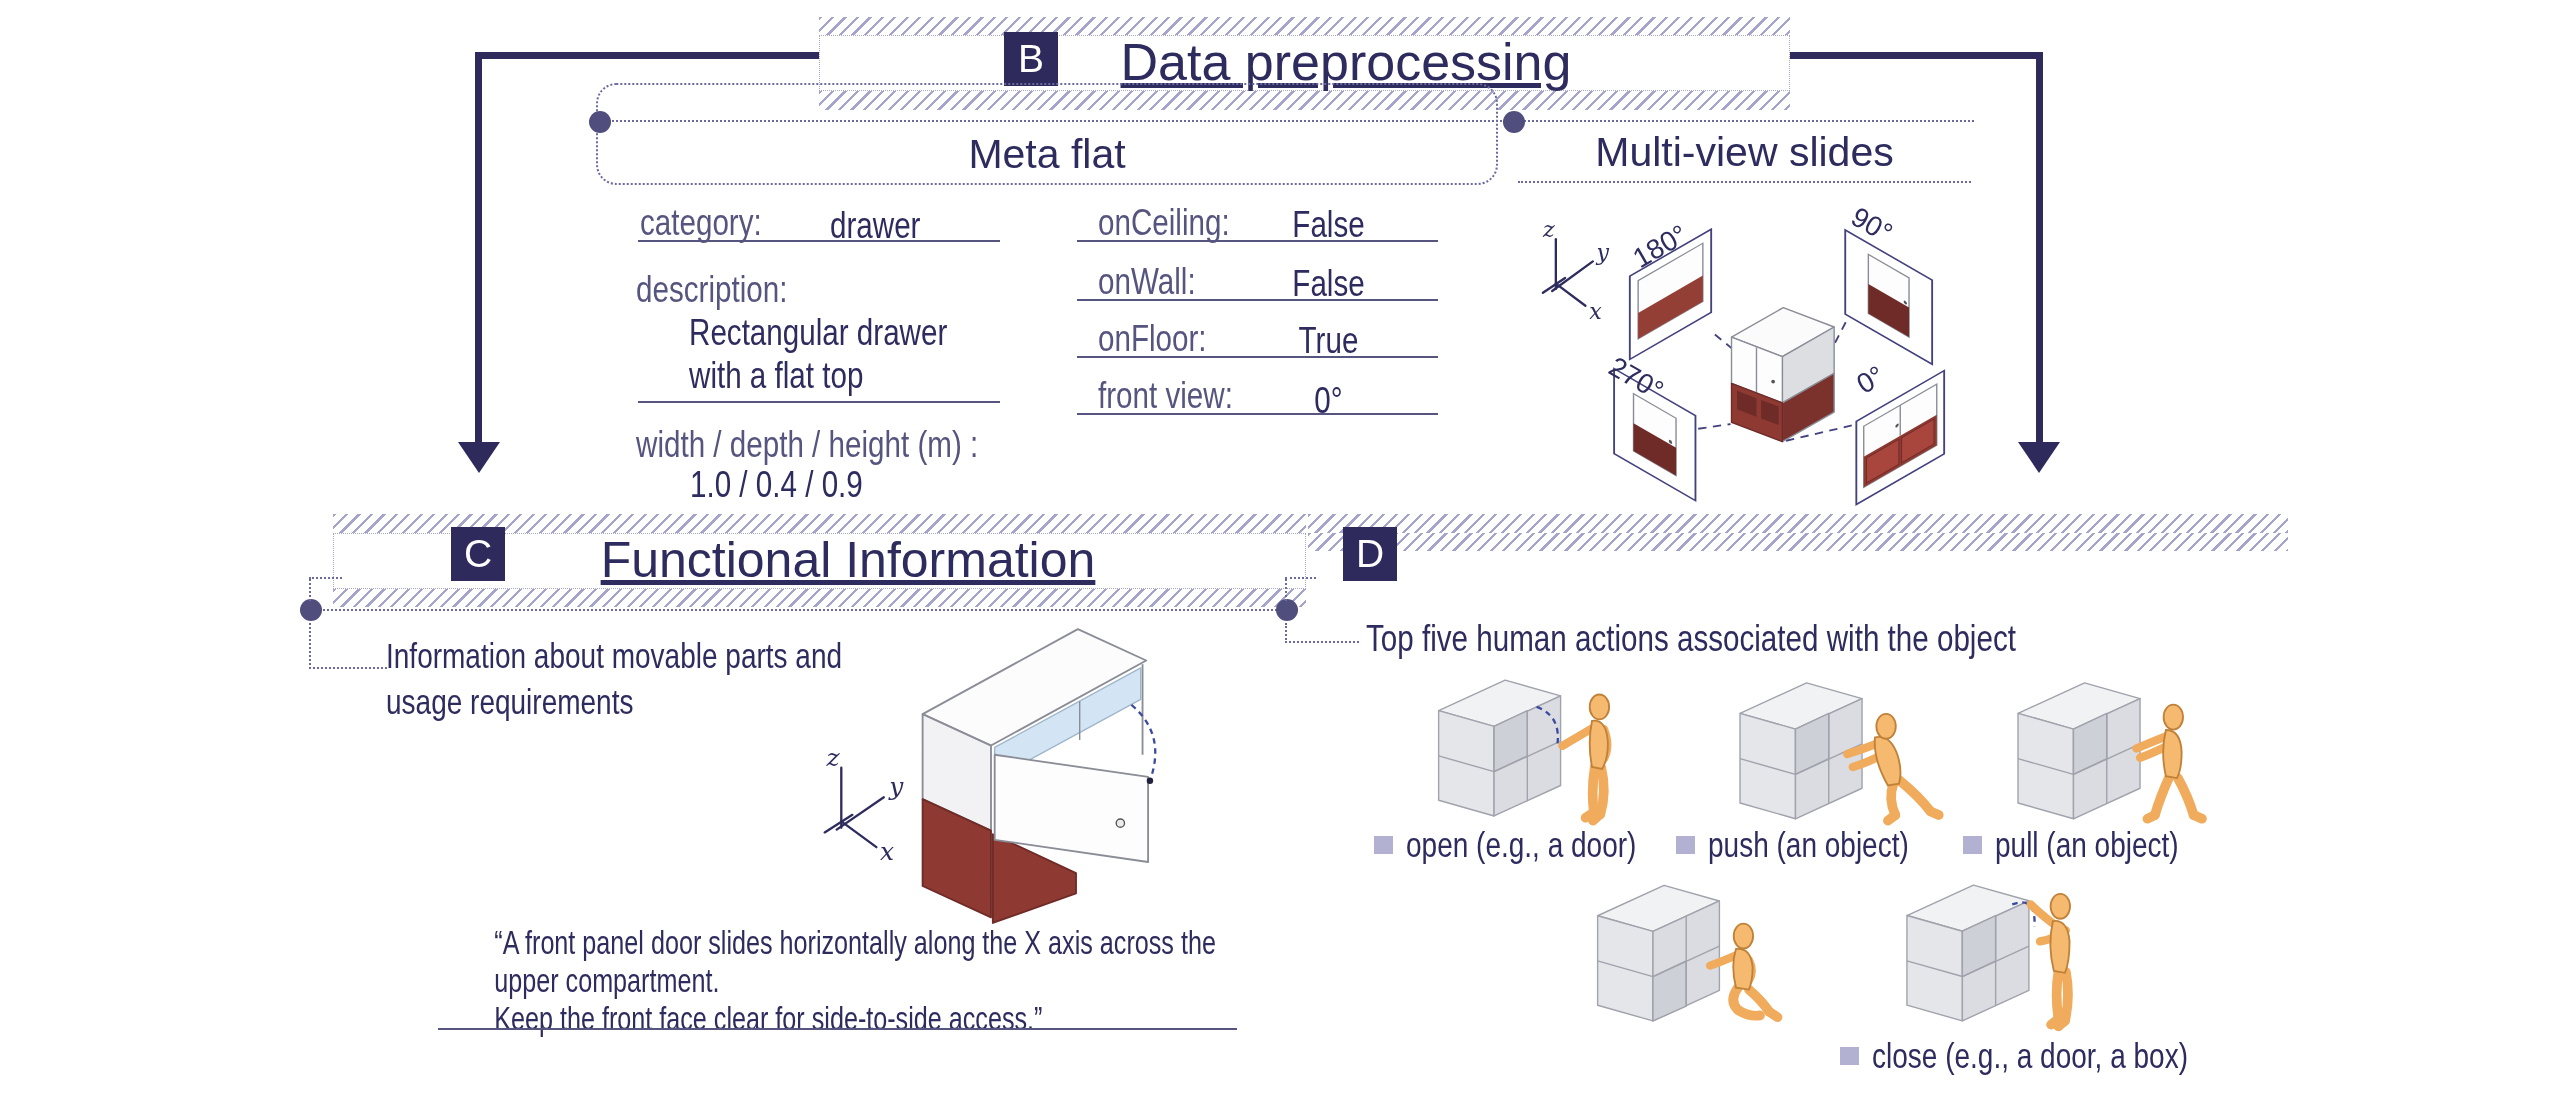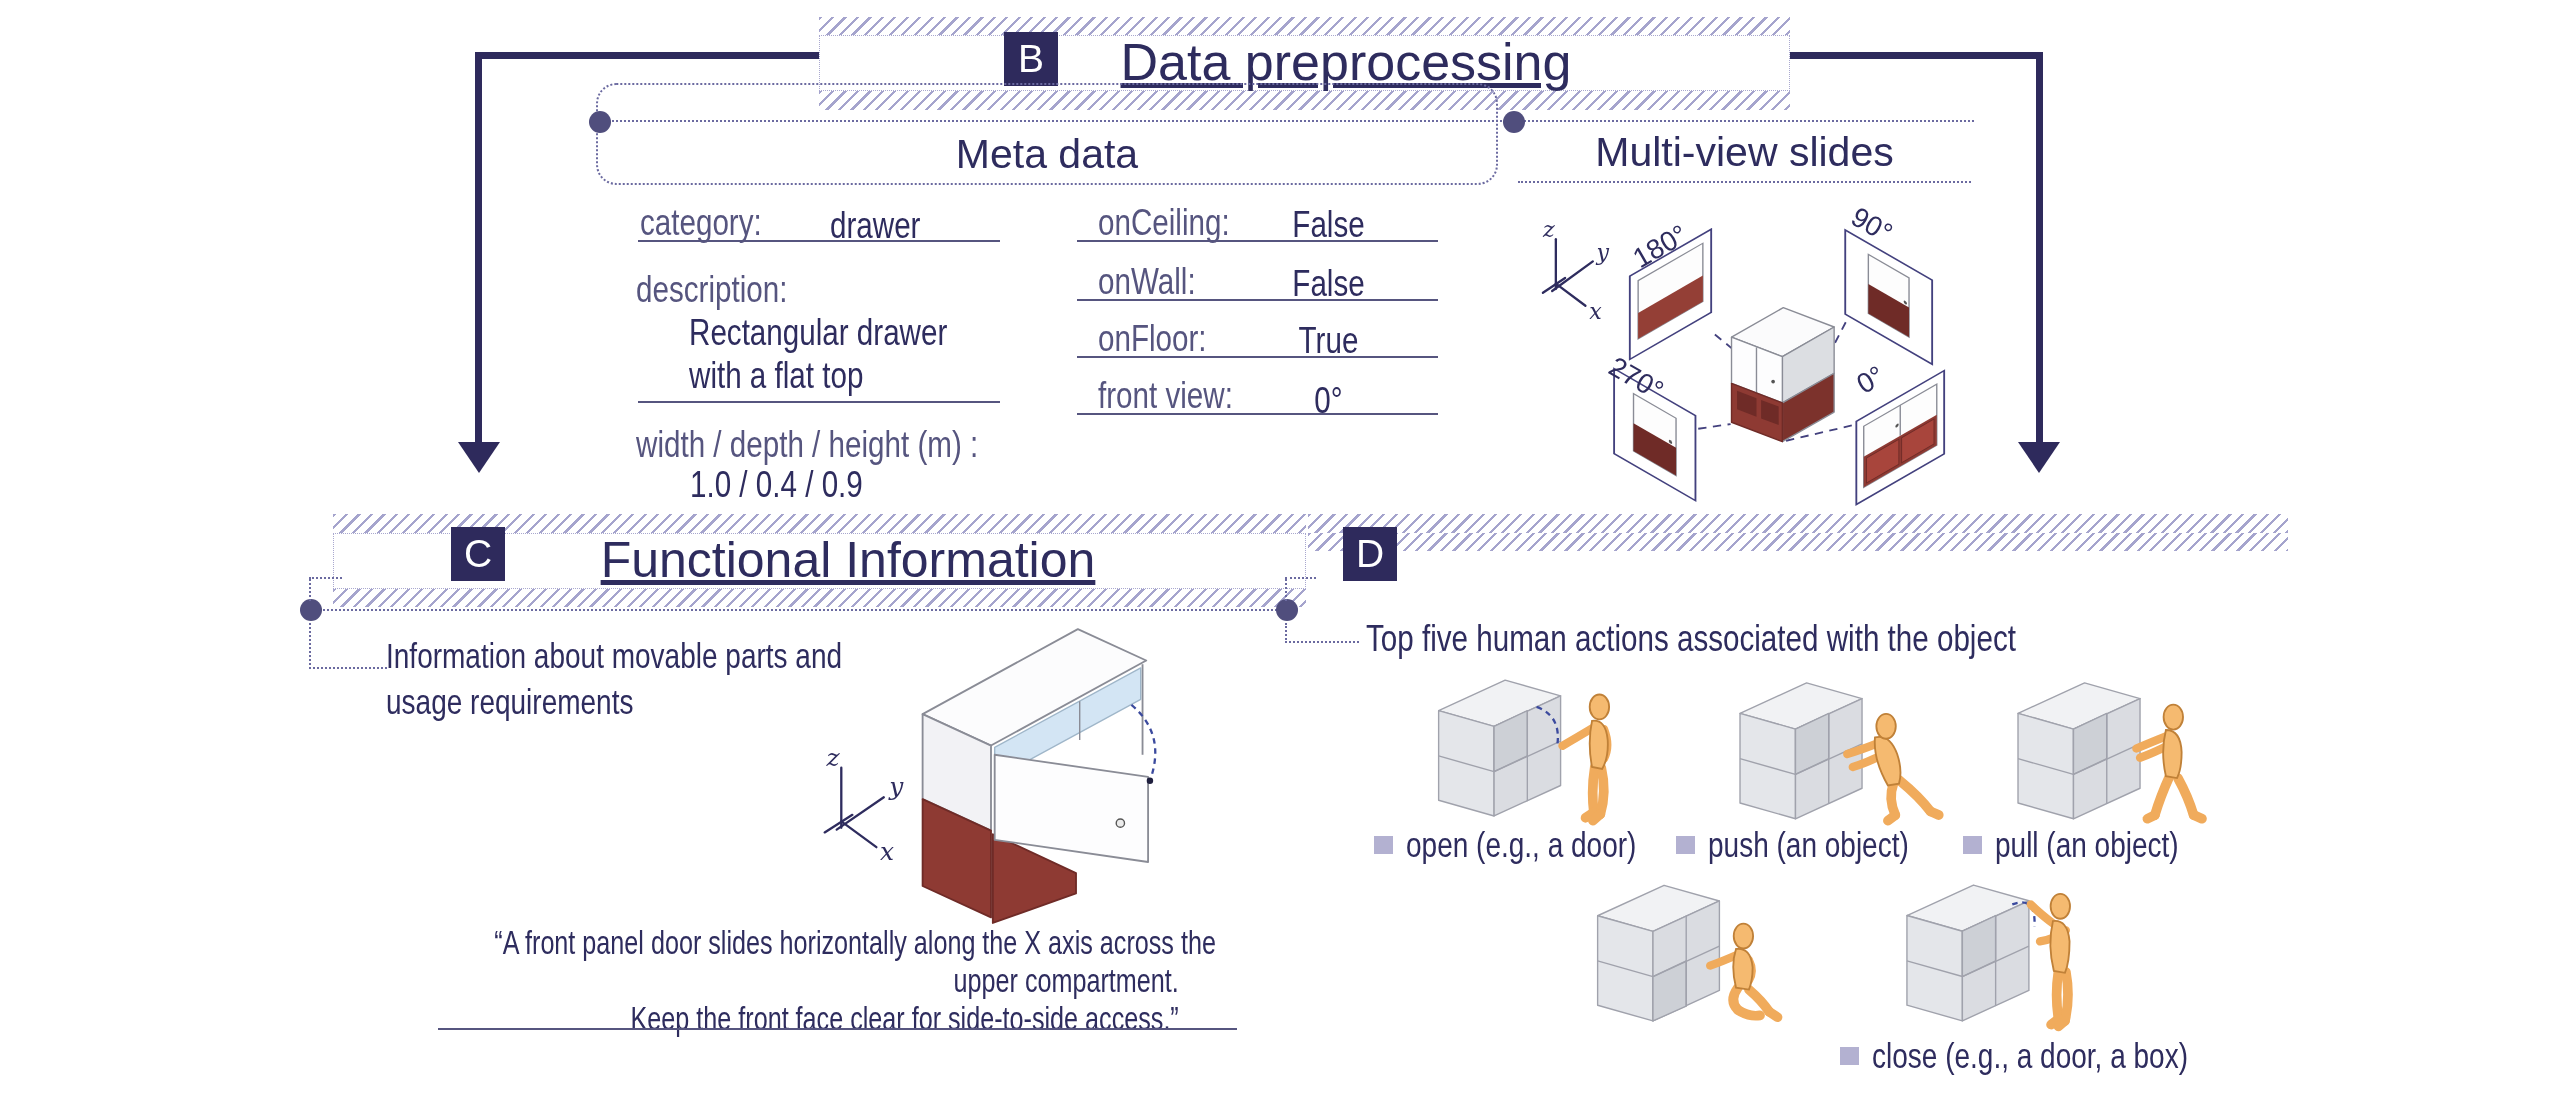--- a/index.html
+++ b/index.html
@@ -22,21 +22,21 @@
   .dotl{position:absolute;border-top:2.8px dotted var(--dotted);}
   .dotv{position:absolute;border-left:2.8px dotted var(--dotted);}
   .dot{position:absolute;width:22px;height:22px;border-radius:50%;background:var(--bullet);}
   .metabox{position:absolute;border:2.8px dotted var(--dotted);border-radius:20.3px;box-sizing:border-box;}
   .boxtitle{position:absolute;text-align:center;font-size:41px;color:var(--navy);white-space:nowrap;}
   .flabel{position:absolute;font-size:37px;color:var(--label);white-space:nowrap;transform:scaleX(.8);transform-origin:left center;}
   .fvalue{position:absolute;font-size:37px;color:var(--navy);white-space:nowrap;transform:scaleX(.8);transform-origin:left center;}
   .fvaluec{position:absolute;font-size:37px;color:var(--navy);text-align:center;transform:scaleX(.8);transform-origin:center;}
   .rule{position:absolute;border-top:2.8px solid var(--rule);}
   .info{position:absolute;font-size:35px;color:var(--navy);white-space:nowrap;transform:scaleX(.8);transform-origin:left center;}
-  .quote{position:absolute;text-align:right;font-size:34px;line-height:38px;color:var(--navy);}
+  .quote{position:absolute;text-align:left;font-size:34px;line-height:38px;color:var(--navy);}
   .qline{transform:scaleX(.74);transform-origin:center;white-space:nowrap;}
   .subtitle{position:absolute;font-size:37px;color:var(--navy);white-space:nowrap;transform:scaleX(.8);transform-origin:left center;}
   .action{position:absolute;display:flex;align-items:center;gap:13px;}
   .sq{width:18.5px;height:18.5px;background:var(--action_bullet);flex:none;}
   .alabel{font-size:35px;color:var(--navy);white-space:nowrap;transform:scaleX(.8);transform-origin:left center;}
   svg text{font-family:"Liberation Sans",sans-serif;fill:var(--navy);}
   .svgdeg{font-size:30px;}
   .svgaxis{font-size:24px;font-style:italic;font-family:"DejaVu Serif",serif;}
   .axl{stroke:var(--navy);stroke-width:2.5;fill:none;stroke-linecap:round;}
   .limb{stroke:#f0ab5c;stroke-width:9;fill:none;stroke-linecap:round;}
@@ -65,21 +65,21 @@
     <div class="hatch"></div>
     <div class="badge" style="left:185px;top:15px">
         <span>B</span>
       </div>
   </div>
 
   <div class="metabox" style="left:596px;top:83px;width:902px;height:102px"></div>
   <div class="dotl" style="left:596px;top:120px;width:1378px"></div>
   <div class="dot" style="left:589px;top:111px"></div>
   <div class="dot" style="left:1503px;top:111px"></div>
-  <div class="boxtitle" style="left:596px;top:131px;width:902px">Meta data</div>
+  <div class="boxtitle" style="left:596px;top:131px;width:902px">Meta flat</div>
   <div class="dotl" style="left:1518px;top:181px;width:453px"></div>
   <div class="boxtitle" style="left:1518px;top:129px;width:453px">Multi-view slides</div>
 
   <div class="flabel" style="left:640px;top:202px">category:</div>
   <div class="fvalue" style="left:830px;top:205px">drawer</div>
   <div class="rule" style="left:638px;top:240px;width:362px"></div>
   <div class="flabel" style="left:636px;top:269px">description:</div>
   <div class="fvalue" style="left:689px;top:312px">Rectangular drawer</div>
   <div class="fvalue" style="left:689px;top:355px">with a flat top</div>
   <div class="rule" style="left:638px;top:401px;width:362px"></div>

